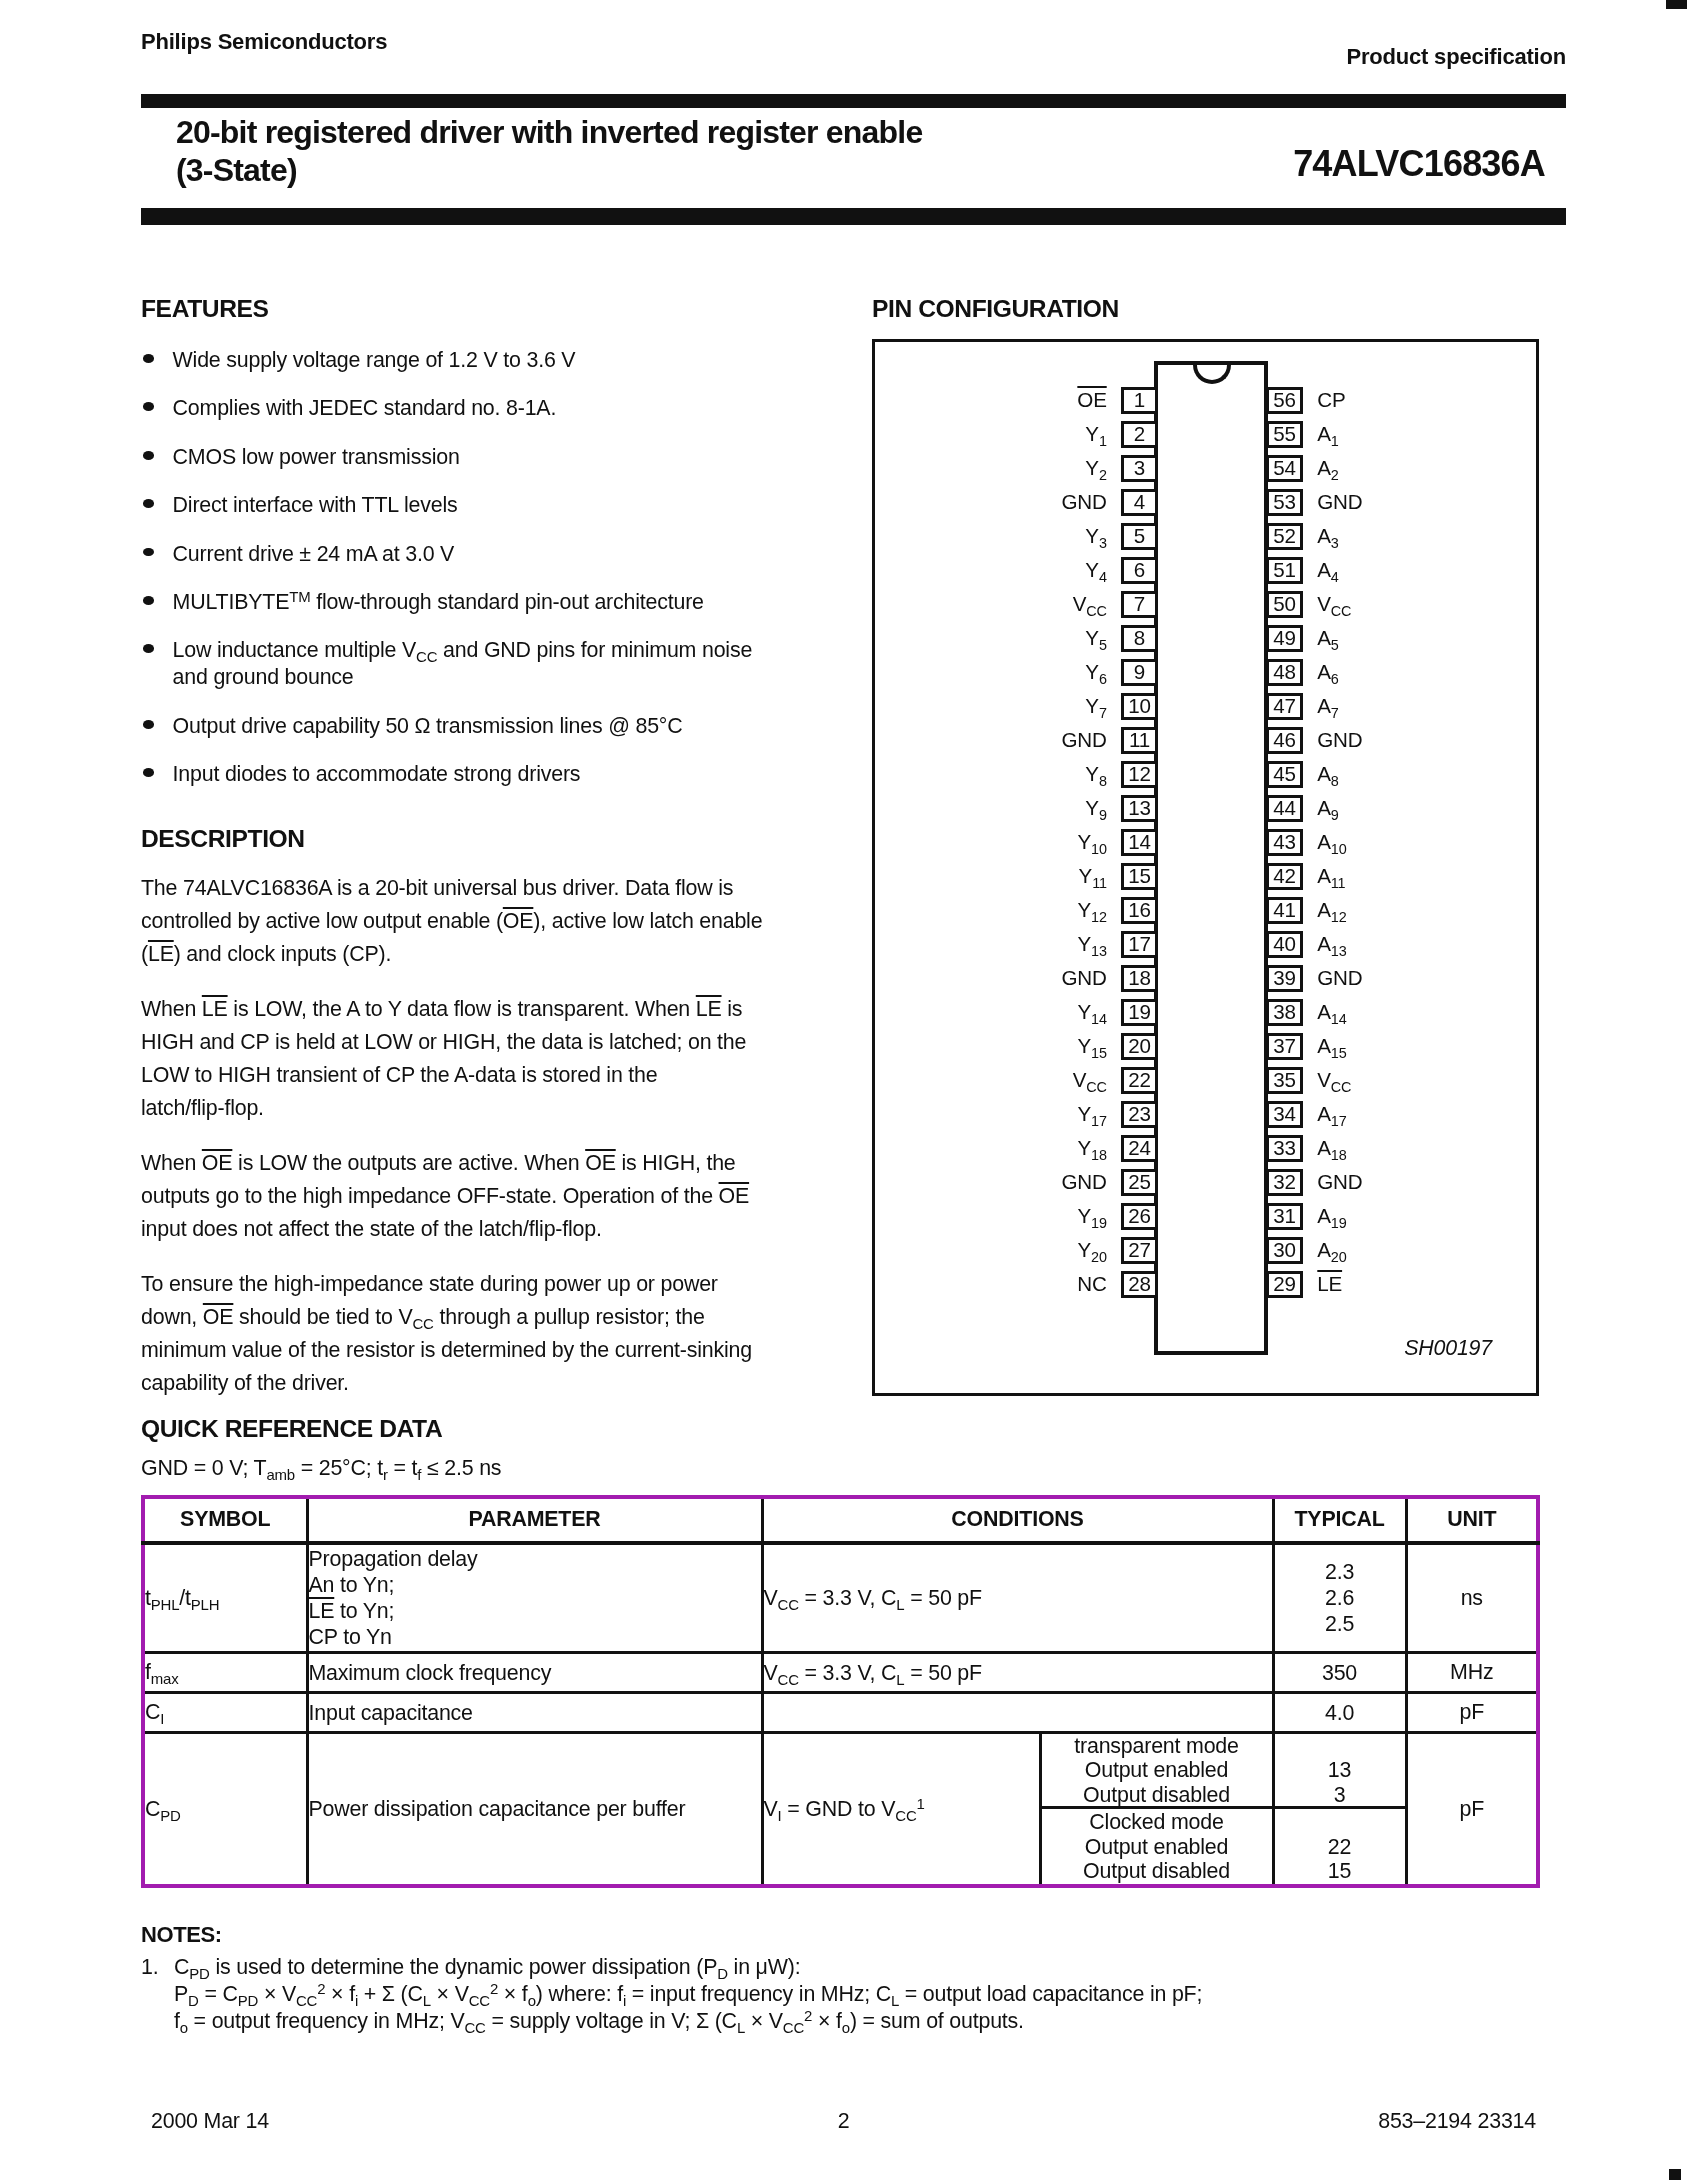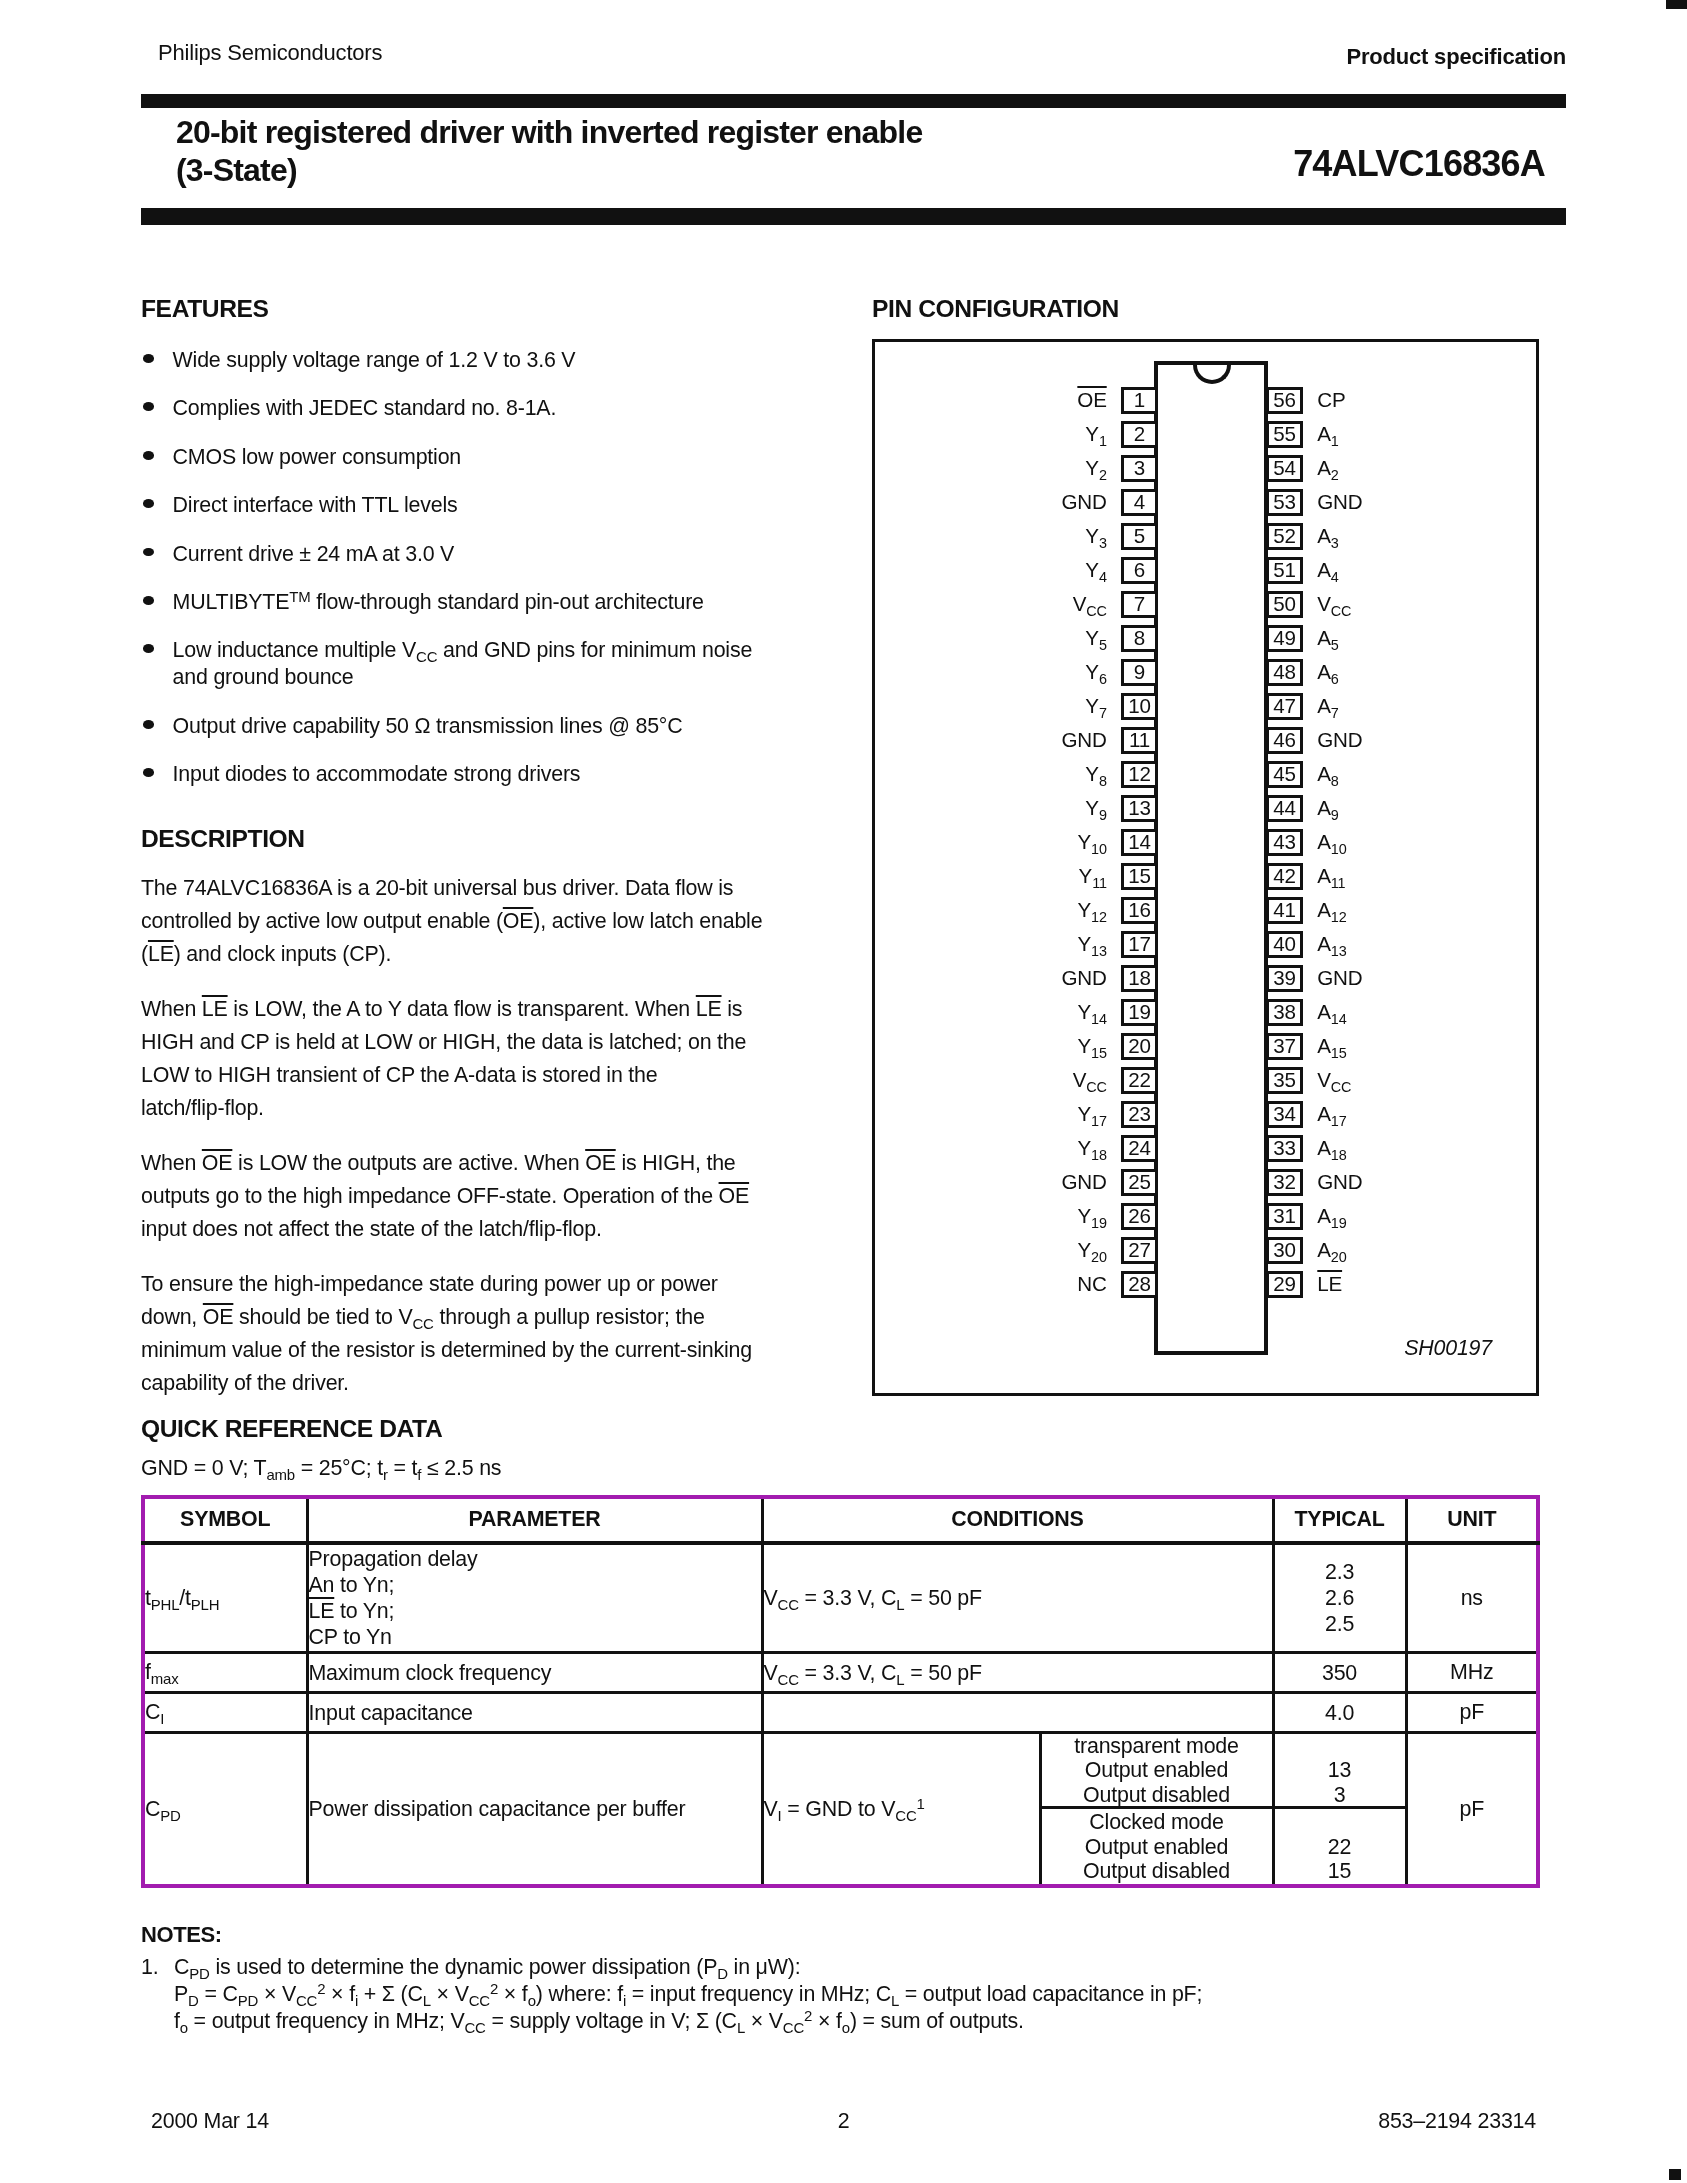--- a/index.html
+++ b/index.html
@@ -7,21 +7,21 @@
     width:1687px;height:2183px;position:relative;background:#ffffff;color:#111;
     font-family:"Liberation Sans","DejaVu Sans",sans-serif;
     -webkit-font-smoothing:antialiased;letter-spacing:-0.2px;
   }
   .abs{position:absolute;}
   .ov{text-decoration:overline;text-decoration-thickness:1.6px;}
   sub{font-size:70%;vertical-align:-0.32em;line-height:0;}
   sup{font-size:70%;vertical-align:0.45em;line-height:0;}
 
   
-  .hdr-left{left:141px;top:40px;font-size:22px;font-weight:normal;margin-left:17px;}
+  .hdr-left{left:141px;top:29px;font-size:22px;font-weight:bold;}
   .hdr-right{right:121px;top:44px;font-size:22px;font-weight:bold;}
   .bar1{left:141px;top:94px;width:1425px;height:14.3px;background:#111;}
   .bar2{left:141px;top:208px;width:1425px;height:16.7px;background:#111;}
   .title{left:176px;top:113px;width:1056px;font-size:32px;font-weight:bold;line-height:38px;letter-spacing:-0.8px;}
   .partno{right:142px;top:143px;font-size:36px;font-weight:bold;letter-spacing:-0.8px;}
   .crop-tr{right:0;top:0;width:20.6px;height:8.7px;background:#111;}
   .crop-br{right:5.6px;bottom:3.2px;width:12px;height:11px;background:#111;}
 
   
   .sec-head{font-size:24.6px;font-weight:bold;letter-spacing:-0.4px;}
@@ -97,21 +97,21 @@
         <span>Wide supply voltage range of 1.2 V to 3.6 V</span>
       </li>
 
       <li class="feat">
         <span class="bullet"></span>
         <span>Complies with JEDEC standard no. 8-1A.</span>
       </li>
 
       <li class="feat">
         <span class="bullet"></span>
-        <span>CMOS low power consumption</span>
+        <span>CMOS low power transmission</span>
       </li>
 
       <li class="feat">
         <span class="bullet"></span>
         <span>Direct interface with TTL levels</span>
       </li>
 
       <li class="feat">
         <span class="bullet"></span>
         <span>Current drive ± 24 mA at 3.0 V</span>

